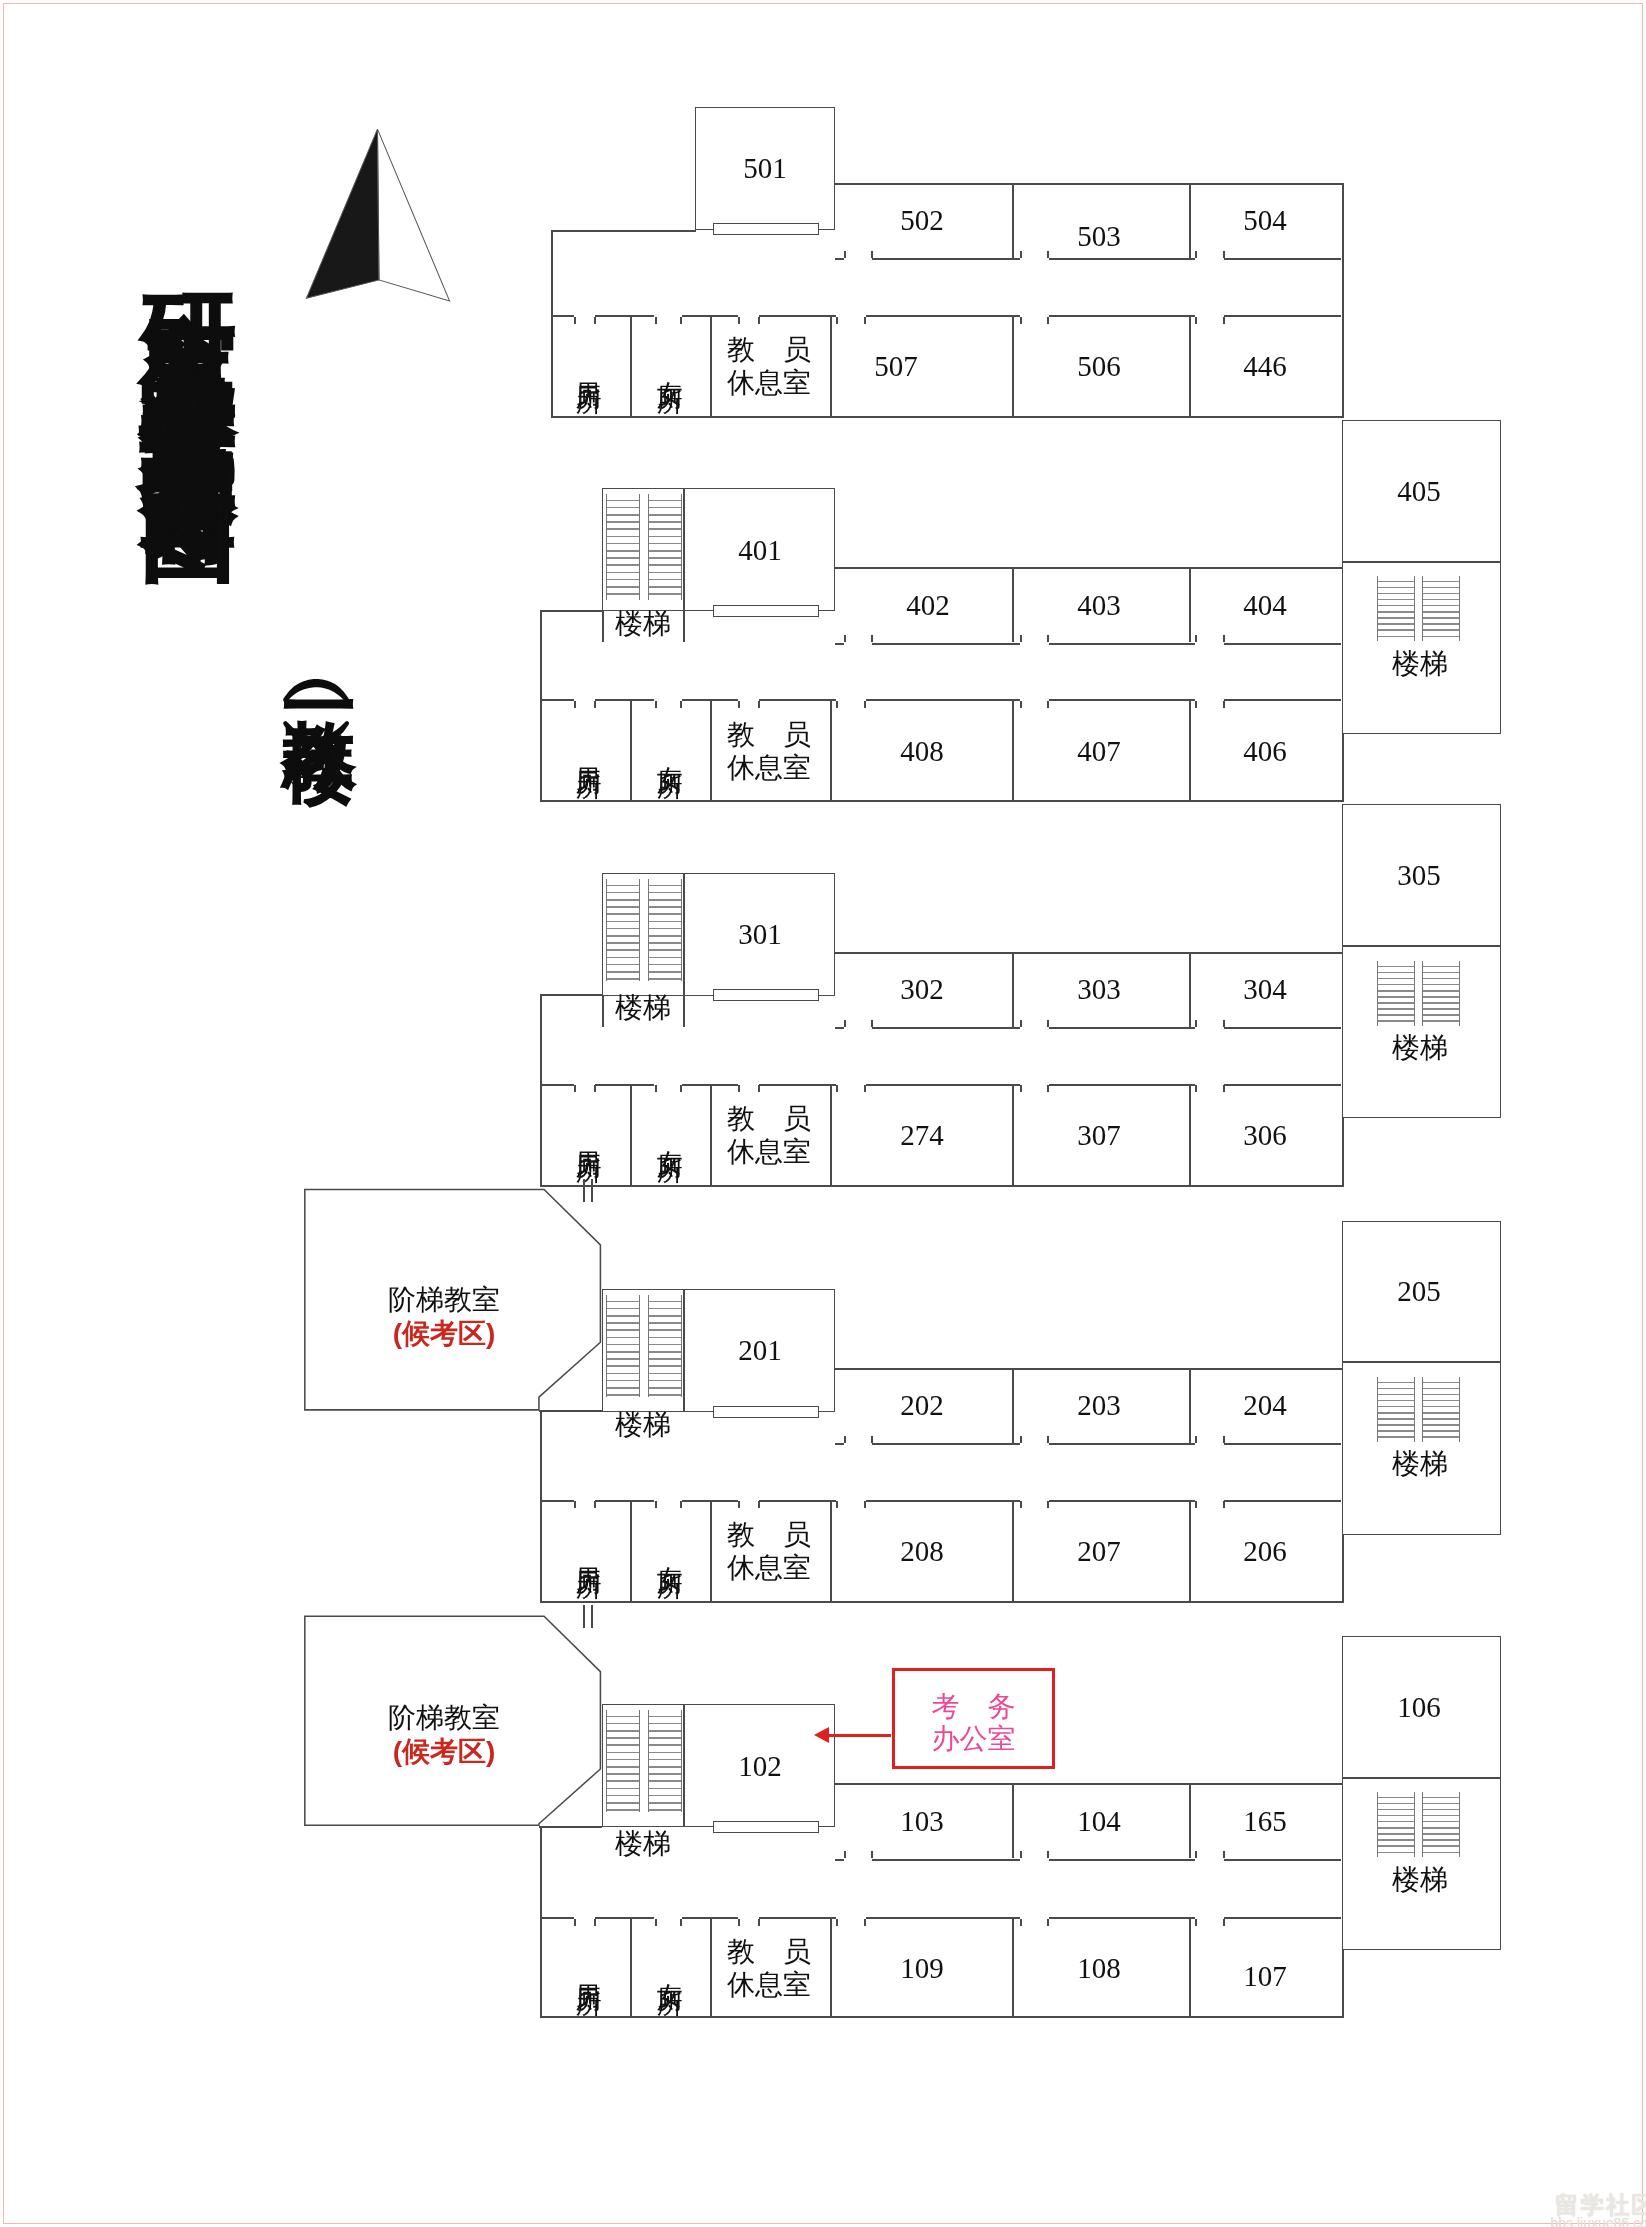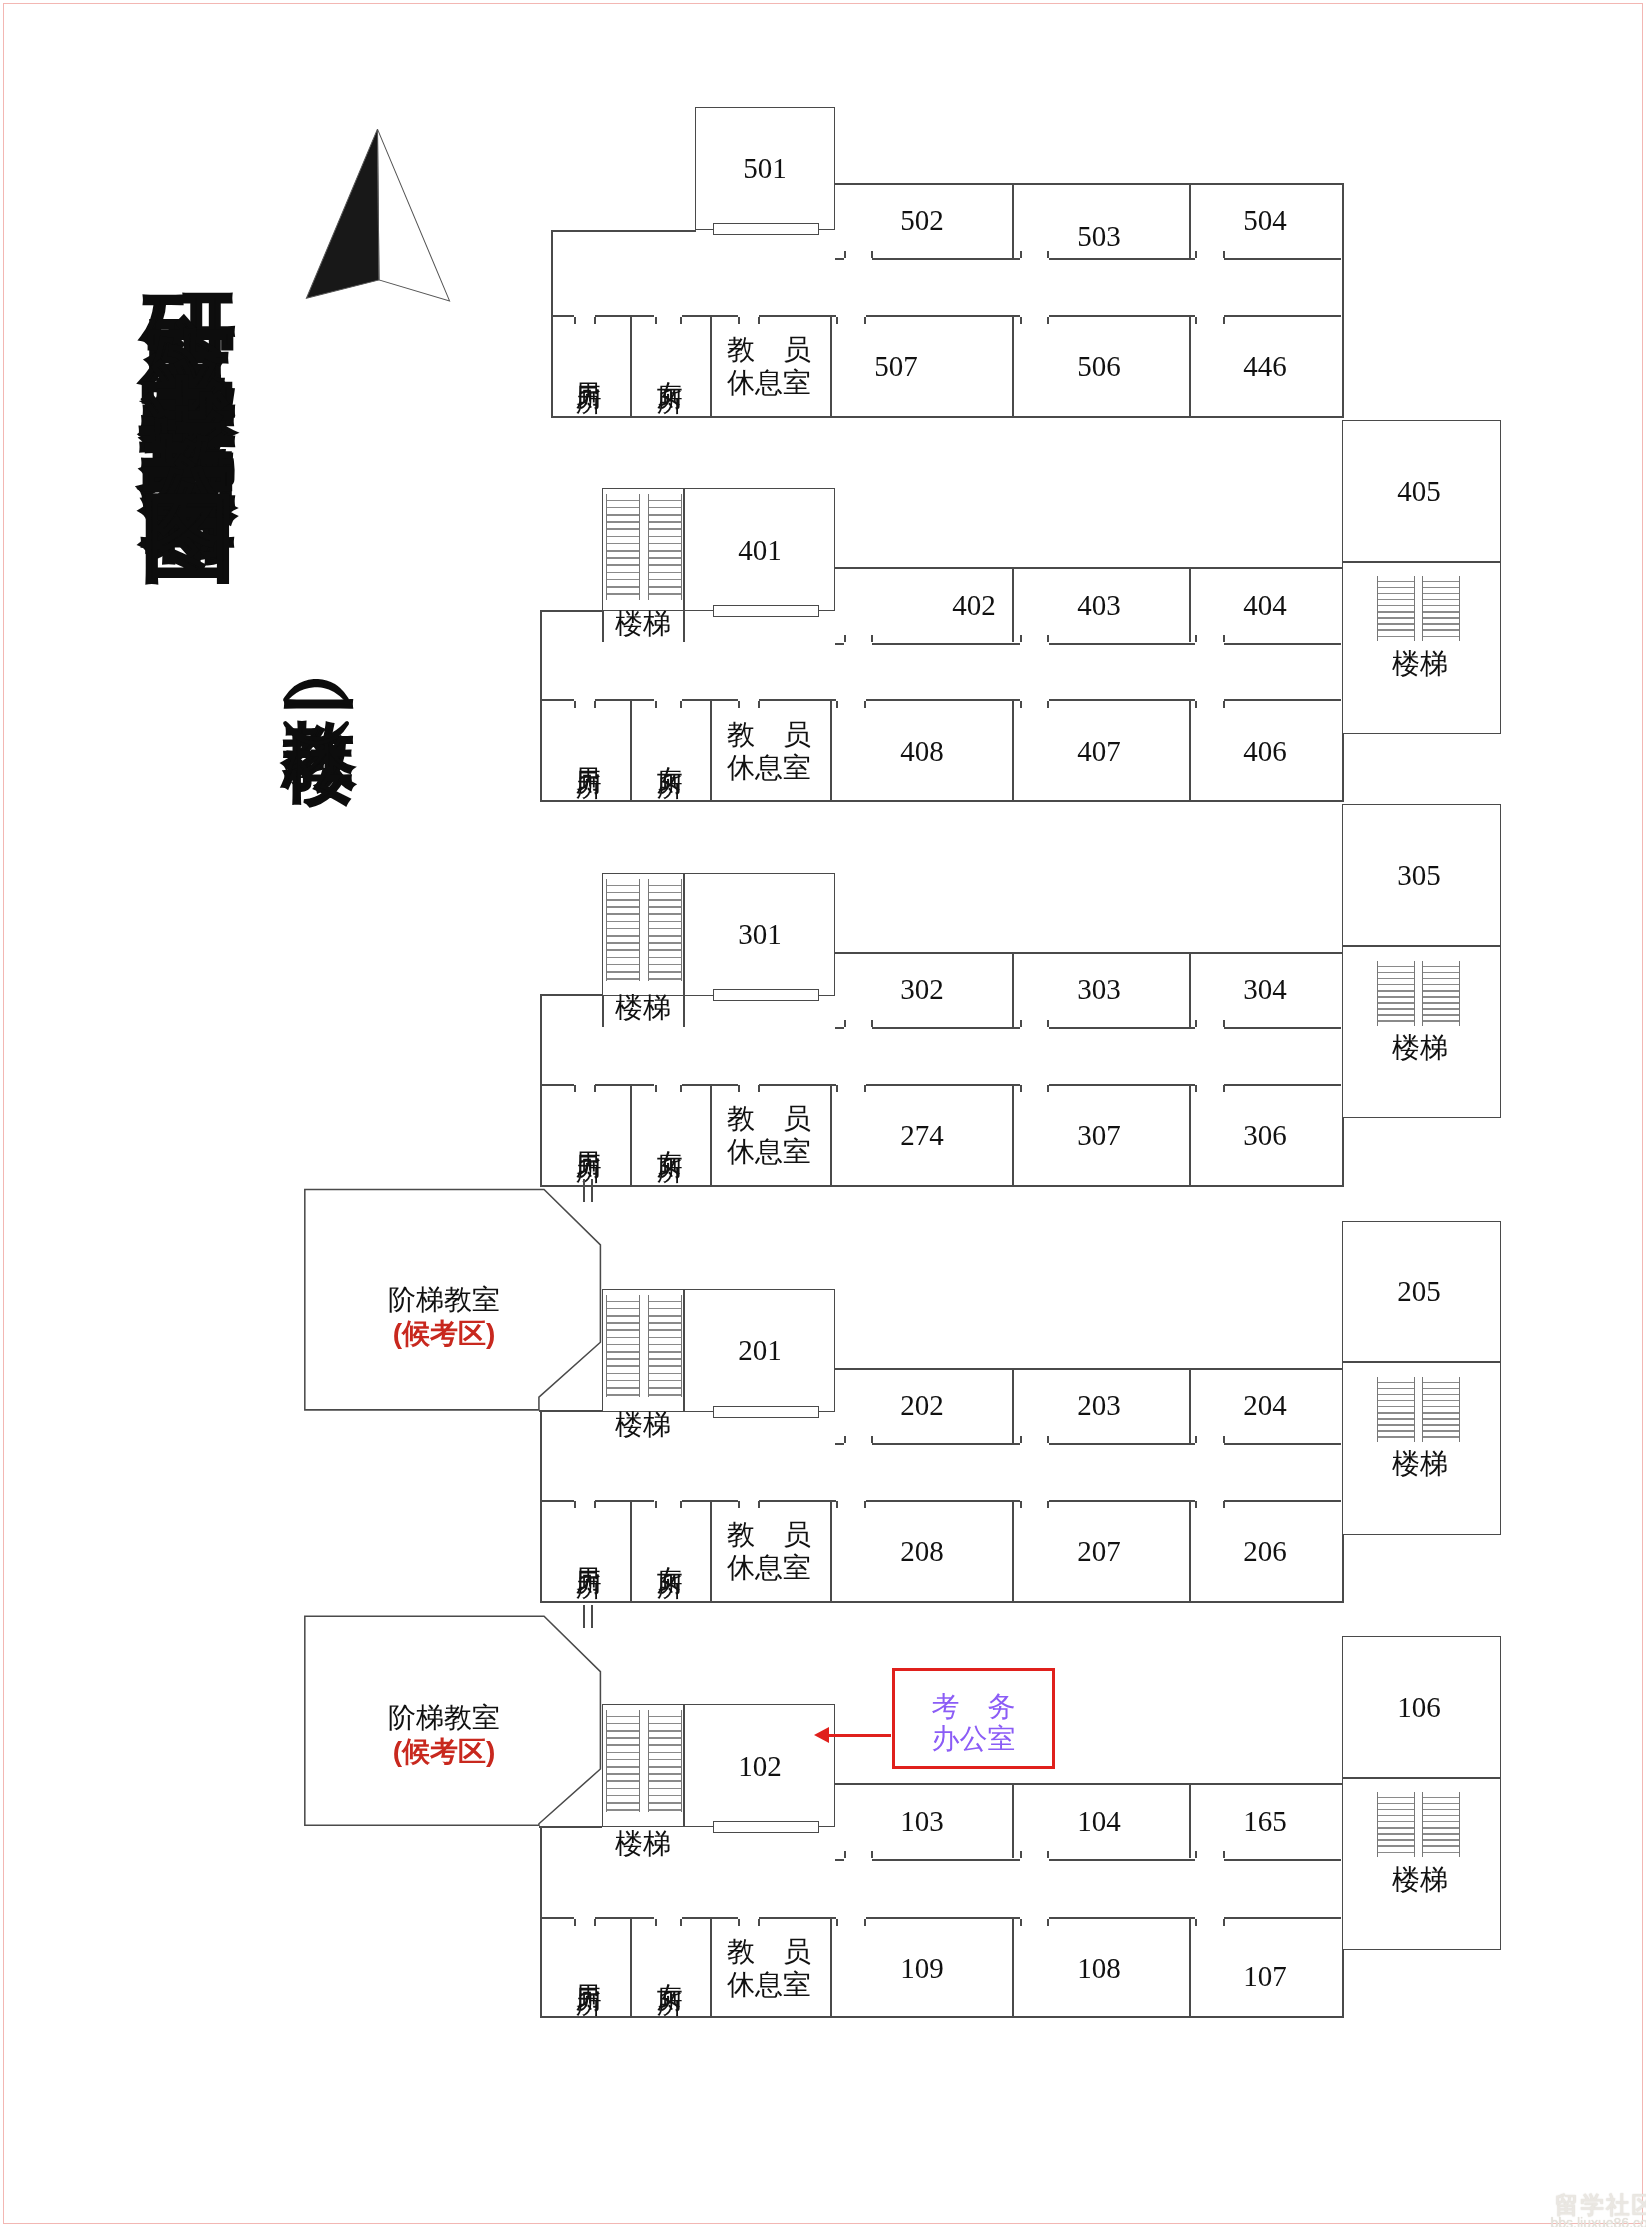--- a/index.html
+++ b/index.html
@@ -25,21 +25,21 @@
   
   .vtitle{position:absolute;left:139px;top:220px;height:1568px;writing-mode:vertical-rl;
           text-orientation:upright;font-size:95px;font-weight:900;color:#0d0d0d;
           letter-spacing:15.4px;-webkit-text-stroke:2.6px #0d0d0d;line-height:102px;}
   .vsub{position:absolute;left:277px;top:658px;height:379px;writing-mode:vertical-rl;
         font-size:73px;font-weight:800;color:#0d0d0d;letter-spacing:5.1px;
         -webkit-text-stroke:1.5px #0d0d0d;line-height:87px;}
   .office{position:absolute;left:892px;top:1668px;width:163px;height:101px;
           border:3.6px solid #e0201c;box-sizing:border-box;background:#fff;}
   .office div{position:absolute;left:50%;transform:translateX(-50%);white-space:pre;
-          font:28px/1 "Liberation Serif",serif;color:#8b5cf6;}
+          font:28px/1 "Liberation Serif",serif;color:#ec4899;}
   .arrowline{position:absolute;left:827px;top:1734px;width:64px;height:3.1px;background:#e0201c;}
   .arrowhead{position:absolute;left:814px;top:1727px;width:0;height:0;
           border-top:8.2px solid transparent;border-bottom:8.2px solid transparent;
           border-right:15.4px solid #e0201c;}
   .wm1{position:absolute;left:1606px;top:2205px;transform:translate(-50%,-50%);
        font-size:23.6px;font-weight:700;color:#eae7e2;letter-spacing:2px;white-space:nowrap;
        text-shadow:0 0 1.5px #d8d4cd;}
   .wm2{position:absolute;left:1605px;top:2223px;transform:translate(-50%,-50%);
        font-size:14px;color:#e5e2db;white-space:nowrap;text-shadow:0 0 1px #d8d4cd;}
   svg{position:absolute;overflow:visible;}
@@ -172,21 +172,21 @@
   <div class="w" style="left:1012px;top:699px;width:1.5px;height:102px"></div>
   <div class="w" style="left:1189px;top:699px;width:1.5px;height:102px"></div>
 
   <div class="box" style="left:1342px;top:420px;width:159px;height:314px"></div>
   <div class="w" style="left:1342px;top:561px;width:159px;height:1.5px"></div>
   <div class="ladder lad-h" style="left:1377px;top:576px;width:38px;height:65px"></div>
   <div class="ladder lad-h" style="left:1422px;top:576px;width:38px;height:65px"></div>
 
   <div class="num" style="left:760px;top:550px">401</div>
   <div class="lbl" style="left:643px;top:624px">楼梯</div>
-  <div class="num" style="left:974px;top:605px">402</div>
+  <div class="num" style="left:928px;top:605px">402</div>
   <div class="num" style="left:1099px;top:605px">403</div>
   <div class="num" style="left:1265px;top:605px">404</div>
   <div class="vlbl" style="left:589px;top:751px">男厕所</div>
   <div class="vlbl" style="left:670px;top:751px">女厕所</div>
   <div class="lbl" style="left:769px;top:751px"><span>教　员</span><br><span>休息室</span></div>
   <div class="num" style="left:922px;top:751px">408</div>
   <div class="num" style="left:1099px;top:751px">407</div>
   <div class="num" style="left:1265px;top:751px">406</div>
   <div class="num" style="left:1419px;top:491px">405</div>
   <div class="lbl" style="left:1420px;top:664px">楼梯</div>

